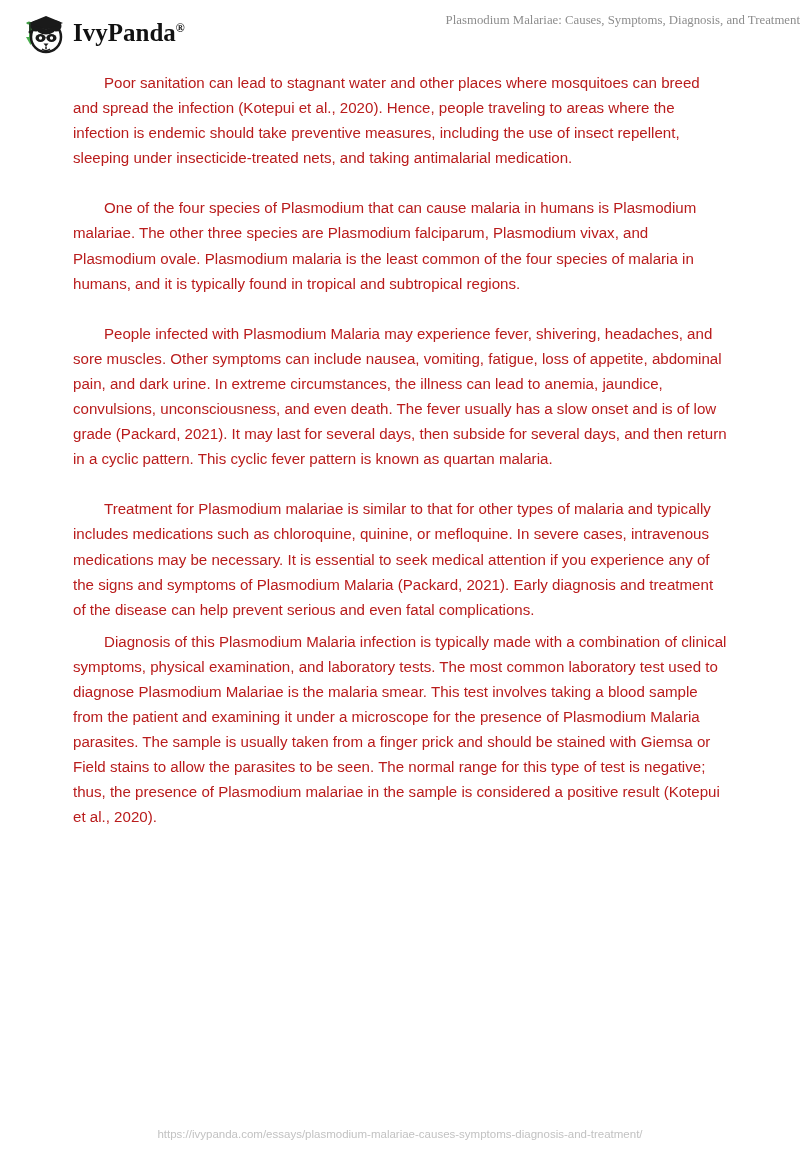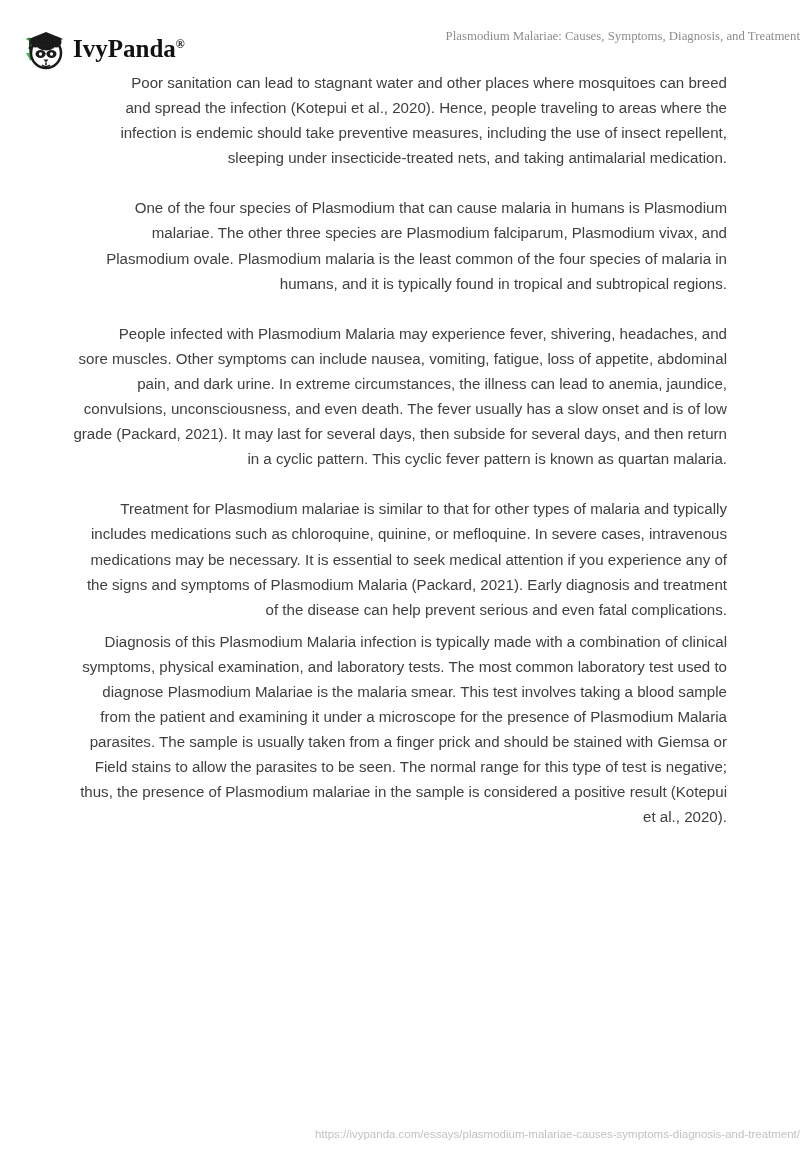--- a/index.html
+++ b/index.html
@@ -12,21 +12,21 @@
     height: 1160px;
     position: relative;
     font-family: "Liberation Sans", sans-serif;
     color: #1a1a1a;
     overflow: hidden;
   }
 
   
   .page-header {
     position: absolute;
-    top: 16px;
+    top: 0;
     left: 0;
     width: 800px;
     height: 62px;
   }
   .brand-logo {
     position: absolute;
     left: 14px;
     top: 7px;
     display: flex;
     align-items: center;
@@ -68,24 +68,24 @@
   
   .doc-body {
     position: absolute;
     left: 73px;
     top: 70px;
     width: 654px;
   }
   .doc-paragraph {
     font-size: 15.1px;
     line-height: 25.1px;
-    color: #404040;
+    color: #b91c1c;
     text-indent: 31px;
     margin: 0 0 25px 0;
-    text-align: right;
+    text-align: left;
     word-spacing: 0px;
   }
   .doc-paragraph.tight {
     margin-bottom: 7px;
   }
   .doc-heading {
     font-size: 27px;
     line-height: 32px;
     font-weight: bold;
     color: #161616;
@@ -96,21 +96,21 @@
     margin-top: 17px;
     margin-bottom: 19px;
   }
 
   
   .page-footer {
     position: absolute;
     left: 0;
     bottom: 18px;
     width: 800px;
-    text-align: right;
+    text-align: center;
   }
   .footer-url {
     font-size: 11.5px;
     color: #c2c2c2;
     font-family: "Liberation Sans", sans-serif;
     white-space: nowrap;
     text-decoration: none;
   }
 </style>
 </head>

